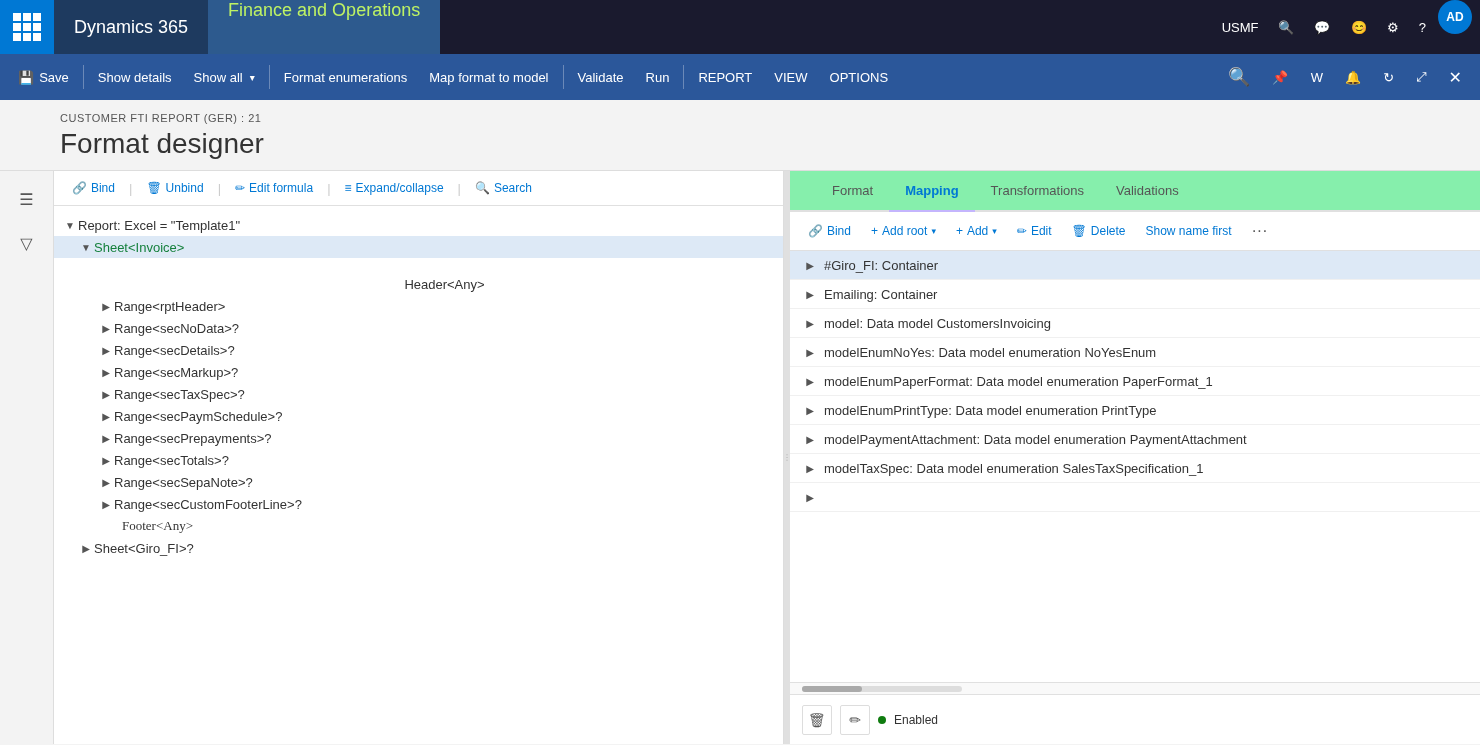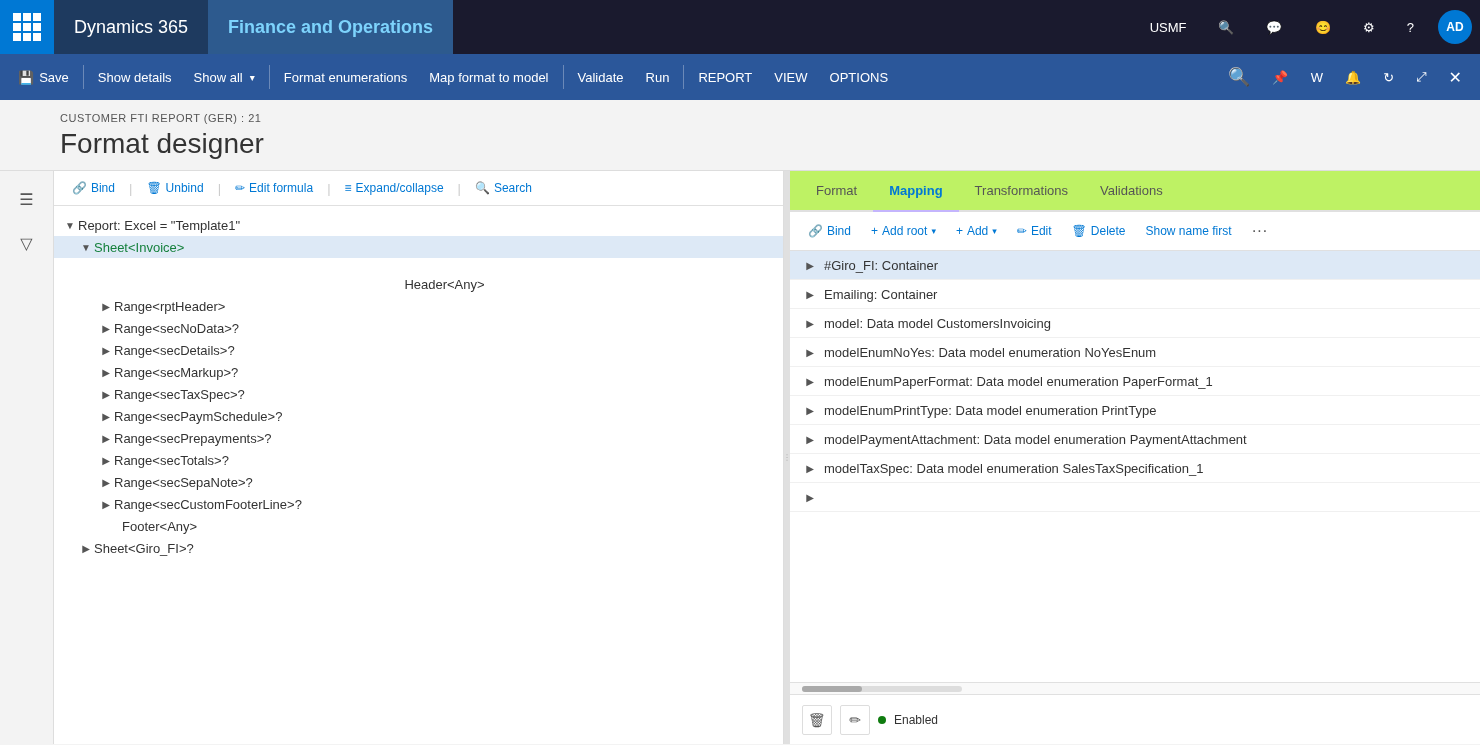--- a/index.html
+++ b/index.html
@@ -36,31 +36,30 @@
       align-items: center;
       padding: 0 20px;
       font-size: 18px;
       font-weight: 300;
       color: white;
     }
     .top-bar-module {
       background: #2d5a8e;
       height: 54px;
       display: flex;
-      align-items: center;
+      align-items: flex-start;
       padding: 0 20px;
       font-size: 18px;
-      font-weight: 700;
-      color: #7dd3fc;
+      font-weight: 400;
+      color: #bef264;
     }
     .top-bar-spacer { flex: 1; }
     .top-bar-right {
       display: flex;
-      align-items: center;
-      gap: 16px;
+      gap: 4px;
       padding-right: 8px;
     }
     .top-bar-item {
       color: white;
       background: none;
       border: none;
       cursor: pointer;
       padding: 0 8px;
       height: 54px;
       display: flex;
@@ -227,22 +226,22 @@
     .right-panel {
       flex: 1;
       background: white;
       display: flex;
       flex-direction: column;
       overflow: hidden;
     }
     .mapping-tabs {
       display: flex;
       border-bottom: 2px solid #e0e0e0;
-      background: #bef264;
-      padding: 0 10px;
+      background: #86efac;
+      padding: 0 26px;
     }
     .mapping-tab {
       padding: 12px 16px;
       font-size: 13px;
       color: #555;
       cursor: pointer;
       border-bottom: 2px solid transparent;
       margin-bottom: -2px;
     }
     .mapping-tab.active {
@@ -516,21 +515,21 @@
         <span class="tree-label">Range&lt;secTotals&gt;?</span>
       </div>
       <div class="tree-item" style="padding-left:44px;">
         <span class="tree-toggle">▶</span>
         <span class="tree-label">Range&lt;secSepaNote&gt;?</span>
       </div>
       <div class="tree-item" style="padding-left:44px;">
         <span class="tree-toggle">▶</span>
         <span class="tree-label">Range&lt;secCustomFooterLine&gt;?</span>
       </div>
-      <div class="tree-item" style="padding-left:52px;">
+      <div class="tree-item" style="padding-left:52px;font-family:Liberation Serif, serif;">
         <span class="tree-toggle"></span>
         <span class="tree-label">Footer&lt;Any&gt;</span>
       </div>
       <div class="tree-item" style="padding-left:24px;">
         <span class="tree-toggle">▶</span>
         <span class="tree-label">Sheet&lt;Giro_FI&gt;?</span>
       </div>
     </div>
   </div>
 

